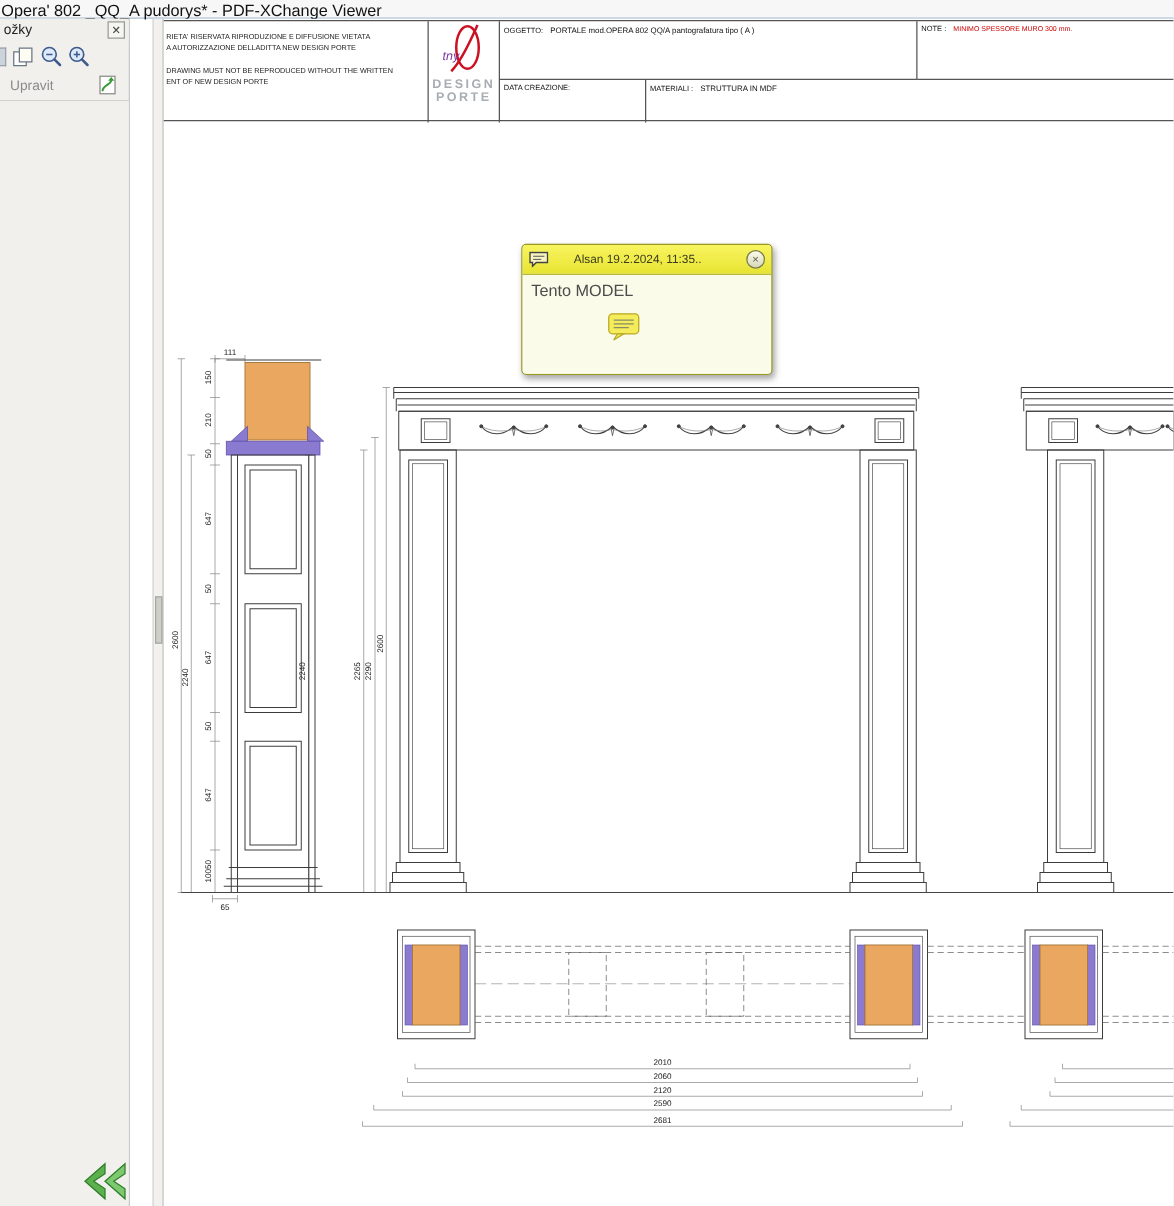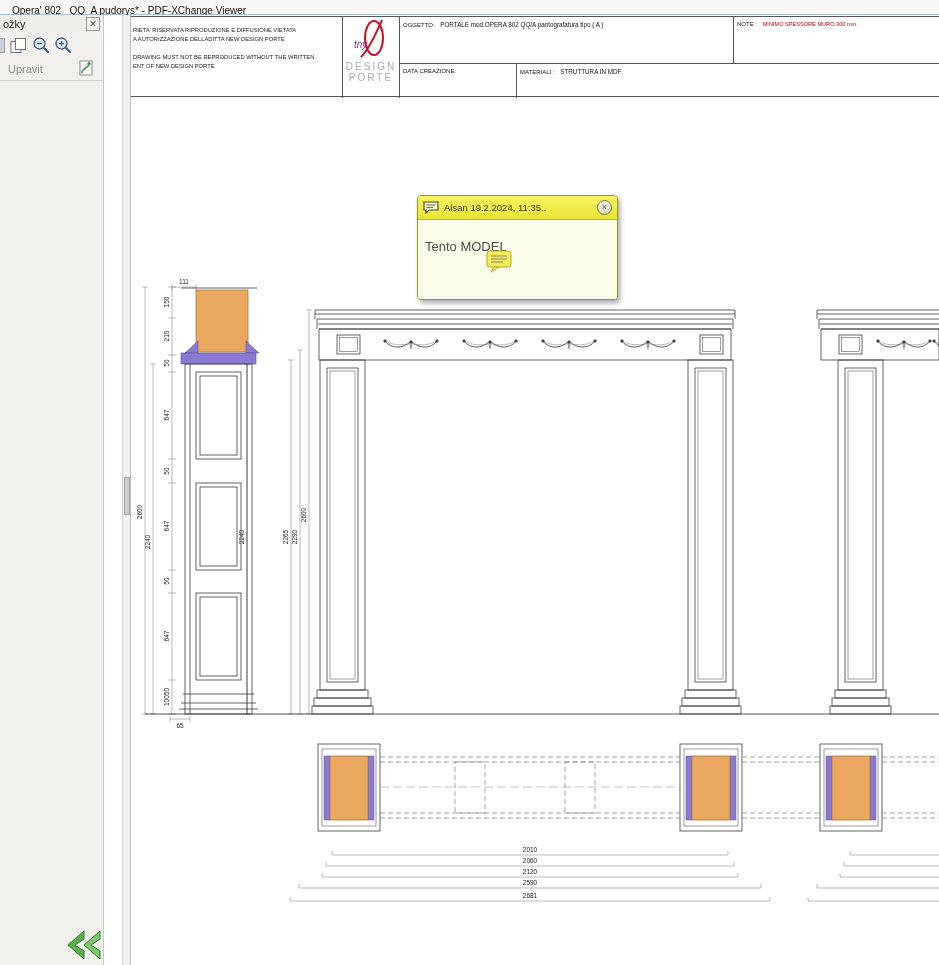--- a/index.html
+++ b/index.html
@@ -1,21 +1,21 @@
 <!DOCTYPE html>
 <html><head>
 <meta charset="utf-8">
 <style>
   * { margin:0; padding:0; box-sizing:border-box; }
   body { background:#d0d0d0; font-family:"Liberation Sans", sans-serif; }
   .window { position:relative; width:939px; height:965px; background:#fff; overflow:hidden; font-family:"Liberation Sans", sans-serif; }
 
   
   .titlebar { position:absolute; left:0; top:0; width:939px; height:15px; background:#f7f7f7; border-bottom:1px solid #a9bed2; }
-  .titlebar span { font-size:10px; color:#111; padding-left:12px; line-height:15px; display:inline-block; }
+  .titlebar span { font-size:13px; color:#111; padding-left:1px; line-height:15px; display:inline-block; }
 
   
   .left-panel { position:absolute; left:0; top:15px; width:104px; height:950px; background:#f1f0ed; border-right:1px solid #c8c8c4; }
   .panel-header { height:18px; display:flex; align-items:center; padding:0 3px; background:#f0efec; }
   .panel-header .ptitle { font-size:11px; color:#222; }
   .close-btn { margin-left:auto; width:14px; height:14px; font-size:9px; line-height:11px; color:#444; background:#f5f5f1; border:1px solid #9a9a94; cursor:default; }
   .panel-toolbar { height:24px; display:flex; align-items:center; gap:4px; }
   .icon-frag { display:inline-block; width:5px; height:15px; background:#cdd3da; border:1px solid #9aa2ac; border-left:none; }
   .panel-row { height:24px; display:flex; align-items:center; border-bottom:1px solid #d2d1ca;gap:28px; }
   .edit-label { font-size:11px; color:#8a8a8a; margin-left:8px; }
@@ -28,39 +28,39 @@
 
   
   .doc-area { position:absolute; left:131px; top:15px; width:808px; height:950px; background:#ffffff; }
 
   
   .title-block { position:absolute; left:0; top:1px; width:808px; height:81px; border-top:1px solid #555; border-bottom:1px solid #555; font-size:6px; color:#222;padding-left:20px; }
   .tb-cell { position:absolute; overflow:hidden; }
   .tb-disclaimer { left:0; top:0; width:212px; height:81px; border-right:1px solid #555; padding:9px 2px 0 2px; line-height:1.55; font-size:5.8px; }
   .tb-disclaimer .grp2 { margin-top:9px; }
   .tb-logo { left:212px; top:0; width:57px; height:81px; border-right:1px solid #555; text-align:center; }
-  .tb-logo .lword { font-size:10px; font-weight:normal; letter-spacing:2px; color:#a8adb2; line-height:1.05; }
+  .tb-logo .lword { font-size:10px; font-weight:bold; letter-spacing:2px; color:#a8adb2; line-height:1.05; }
   .tb-oggetto { left:269px; top:0; width:334px; height:47px; border-right:1px solid #555; border-bottom:1px solid #555; padding:4px 0 0 3px; }
   .tb-note { left:603px; top:0; width:205px; height:47px; border-bottom:1px solid #555; padding:4px 0 0 3px; }
   .tb-dc { left:269px; top:47px; width:117px; height:34px; border-right:1px solid #555; padding:4px 0 0 3px; }
   .tb-mat { left:386px; top:47px; width:422px; height:34px; padding:4px 0 0 3px; }
   .tb-lbl { font-size:6px; color:#111; }
   .tb-val { font-size:6.3px; color:#111; margin-left:4px; }
   .tb-red { color:#cc0000; margin-left:4px; font-size:5.6px; }
 
   
   .drawing { position:absolute; left:0; top:82px; }
   .dim { font-family:"Liberation Sans", sans-serif; font-size:6.5px; fill:#1a1a1a; }
 
   
   .sticky-note { position:absolute; left:286px; top:180px; width:201px; height:105px; border:1px solid #9a9a20; border-radius:4px; background:#fcfce8; box-shadow:2px 3px 5px rgba(0,0,0,0.35); overflow:hidden; }
-  .sn-header { height:24px; background:linear-gradient(#f8f460,#e8e432); border-bottom:1px solid #b8b838; display:flex; align-items:center; gap:5px; padding:3px 5px; position:relative; }
+  .sn-header { height:24px; background:linear-gradient(#f8f460,#e8e432); border-bottom:1px solid #b8b838; display:flex; align-items:center; gap:20px; padding:3px 5px; position:relative; }
   .sn-author { font-size:9.5px; color:#3d3d20; }
   .sn-close { position:absolute; right:5px; top:4px; width:15px; height:15px; border-radius:50%; border:1px solid #7a7a52; background:linear-gradient(#fbfbe9,#d8d8ba); color:#555; font-size:9px; line-height:11px; text-align:center; padding:0; }
-  .sn-body { position:relative; height:80px; background:#fbfbe9; padding:19px 7px; }
+  .sn-body { position:relative; height:80px; background:#fbfbe9; padding:5px 7px; }
   .sn-text { font-size:13px; color:#4c4c4c; }
   .sn-note-icon { position:absolute; left:68px; top:30px; }
 </style>
 </head>
 <body>
 
 <div class="window">
 
   <div class="titlebar">
     <span>Opera' 802 _QQ_A pudorys* - PDF-XChange Viewer</span>

